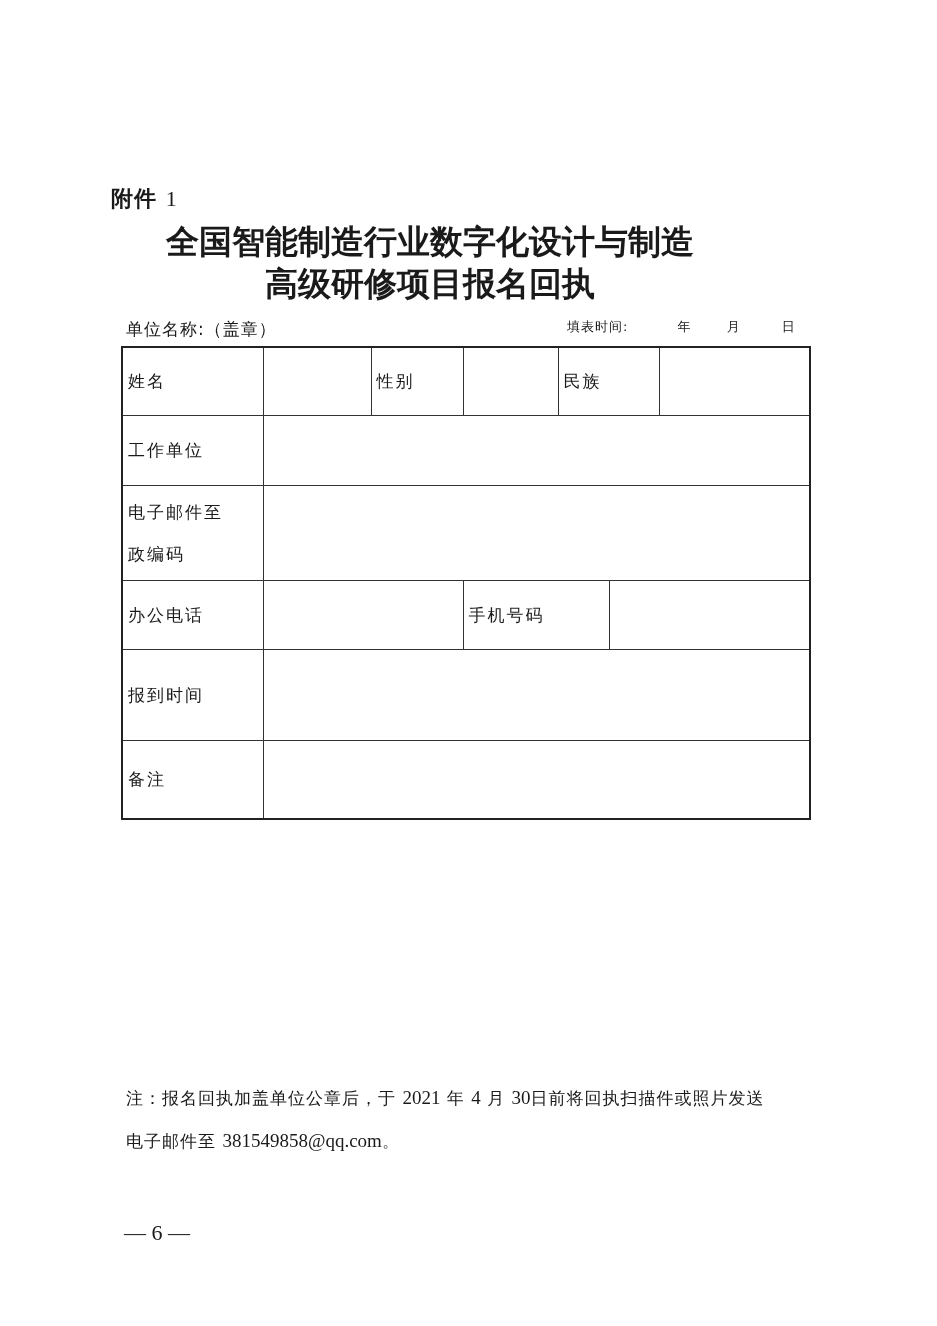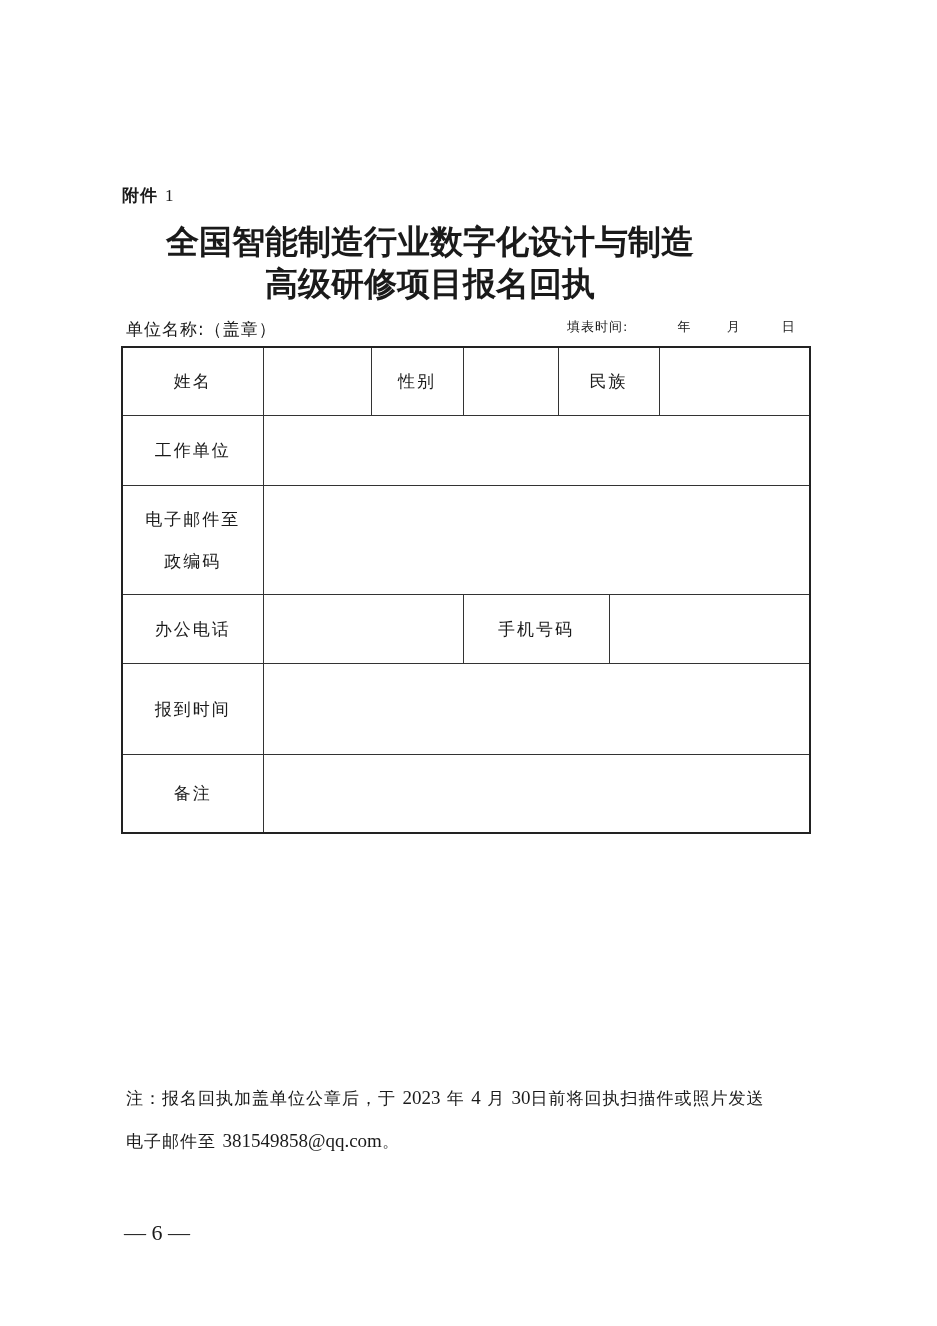--- a/index.html
+++ b/index.html
@@ -1,36 +1,36 @@
 <!DOCTYPE html>
 <html><head>
   <meta charset="utf-8">
   <style>
     html, body { margin: 0; padding: 0; background: #ffffff; }
     body {
       width: 937px; height: 1326px; position: relative; overflow: hidden;
       font-family: "DejaVu Serif", "Liberation Serif", serif; color: #1a1a1a;
     }
-    .attach { position: absolute; left: 122px; top: 184px; font-size: 17px; font-family: "DejaVu Sans", sans-serif; font-weight: bold; letter-spacing: 1px; }
+    .attach { position: absolute; left: 111px; top: 184px; font-size: 22px; font-family: "DejaVu Sans", sans-serif; font-weight: bold; letter-spacing: 1px; }
     .attach .num { font-family: "Liberation Serif", serif; font-weight: normal; }
     .title { position: absolute; left: 0; width: 860px; text-align: center; font-family: "DejaVu Sans", sans-serif; font-weight: bold; font-size: 33px; letter-spacing: 0px; }
     .title.l1 { top: 220px; }
     .title.l2 { top: 262px; }
     .meta-left { position: absolute; left: 126px; top: 318px; font-size: 17px; letter-spacing: 1px; font-family: "DejaVu Sans", sans-serif; }
     .meta-right { position: absolute; left: 567px; top: 318px; font-size: 13px; letter-spacing: 1px; font-family: "DejaVu Sans", sans-serif; }
     .meta-right span { display: inline-block; }
     .meta-right .y { margin-left: 44px; }
     .meta-right .m { margin-left: 30px; }
     .meta-right .d { margin-left: 36px; }
     table.form {
       position: absolute; left: 121px; top: 346px; width: 688px;
       border-collapse: collapse; border: 2px solid #222; table-layout: fixed;
       font-family: "DejaVu Sans", sans-serif; font-size: 17px;
     }
-    table.form td { border: 1px solid #333; text-align: center; vertical-align: middle; padding: 12px; letter-spacing: 2px; }
+    table.form td { border: 1px solid #333; text-align: left; vertical-align: middle; padding: 5px; letter-spacing: 2px; }
     table.form td.label { line-height: 42px; }
     .note { position: absolute; left: 126px; font-size: 17px; font-family: "DejaVu Sans", sans-serif; letter-spacing: 1px; }
     .note.n1 { top: 1087px; }
     .note.n2 { top: 1130px; }
     .note .en { font-family: "Liberation Serif", serif; font-size: 19px; letter-spacing: 0; }
     .pageno { position: absolute; left: 124px; top: 1220px; font-family: "Liberation Serif", serif; font-size: 22px; }
   </style>
 </head>
 <body>
 
@@ -93,21 +93,21 @@
   </tr>
   <tr style="height:79px">
     <td class="label">备注</td>
     <td colspan="7"></td>
   </tr>
 </tbody>
   </table>
 
 <div class="note n1">
   <span>注：报名回执加盖单位公章后，于</span>
-  <span class="en">2023</span>
+  <span class="en">2021</span>
   <span>年</span>
   <span class="en">4</span>
   <span>月</span>
   <span class="en">30</span><span>日前将回执扫描件或照片发送</span>
 </div>
 <div class="note n2">
   <span>电子邮件至</span>
   <span class="en">381549858@qq.com</span><span>。</span>
 </div>
 

